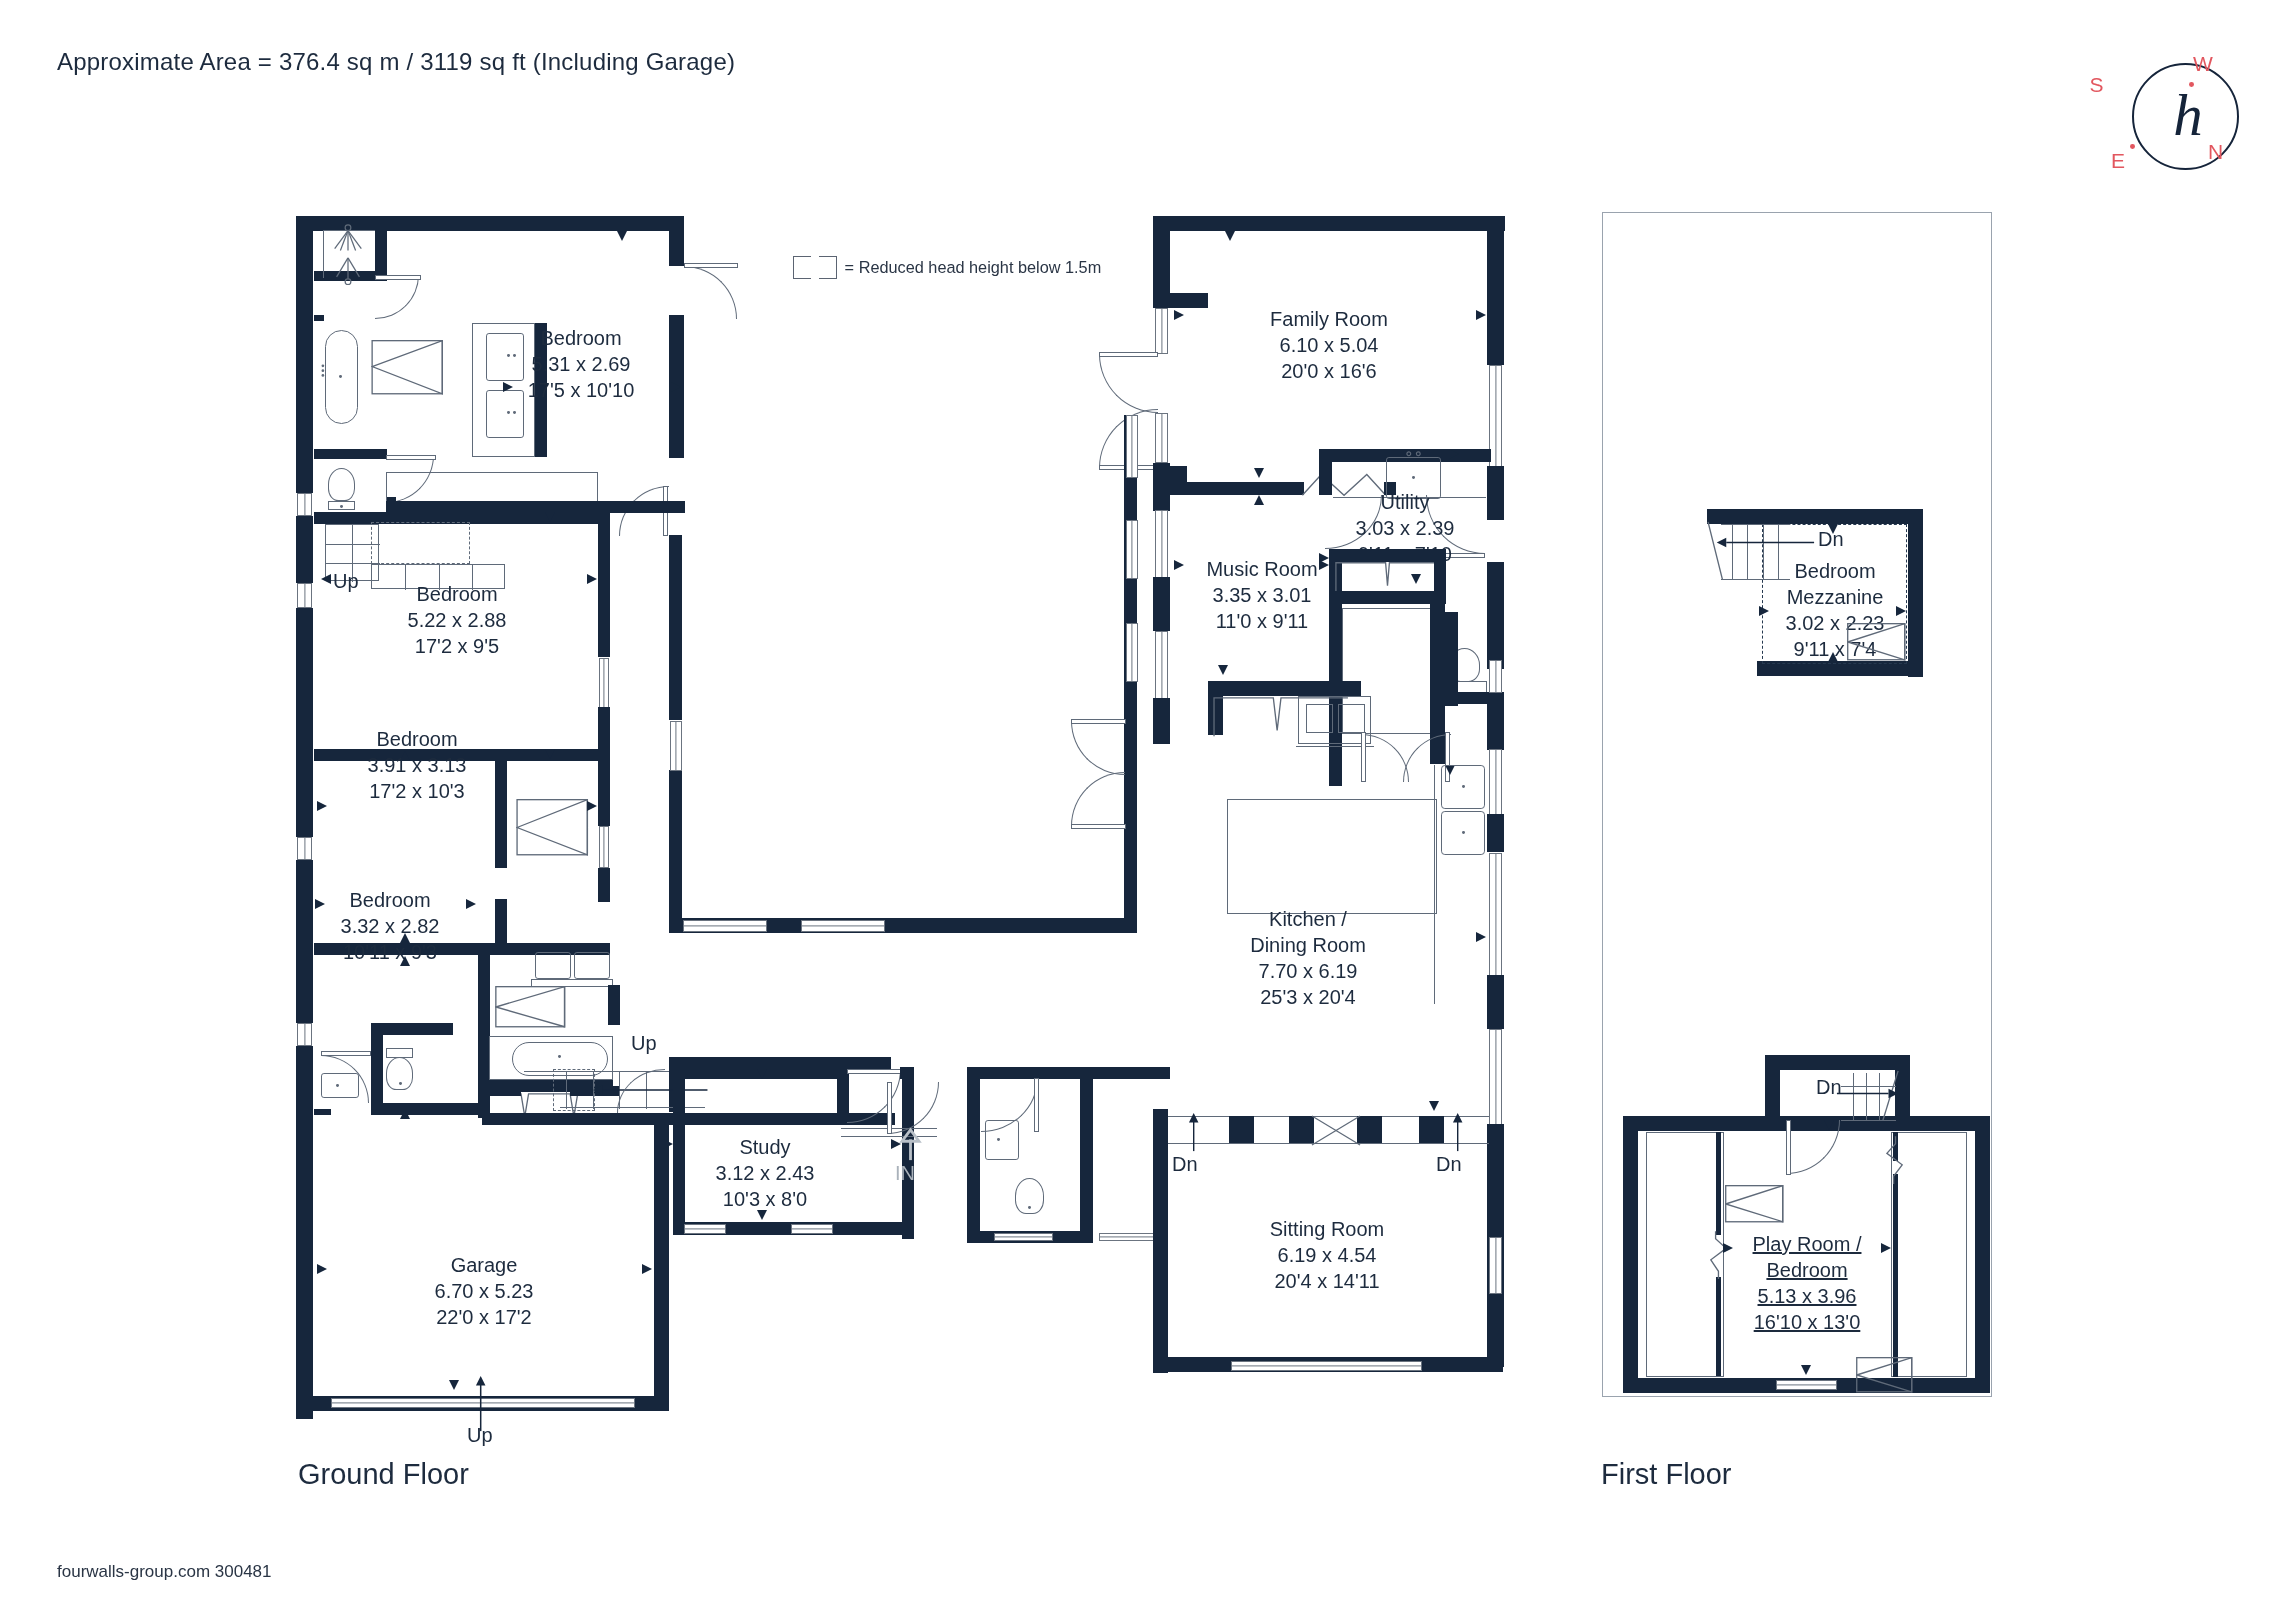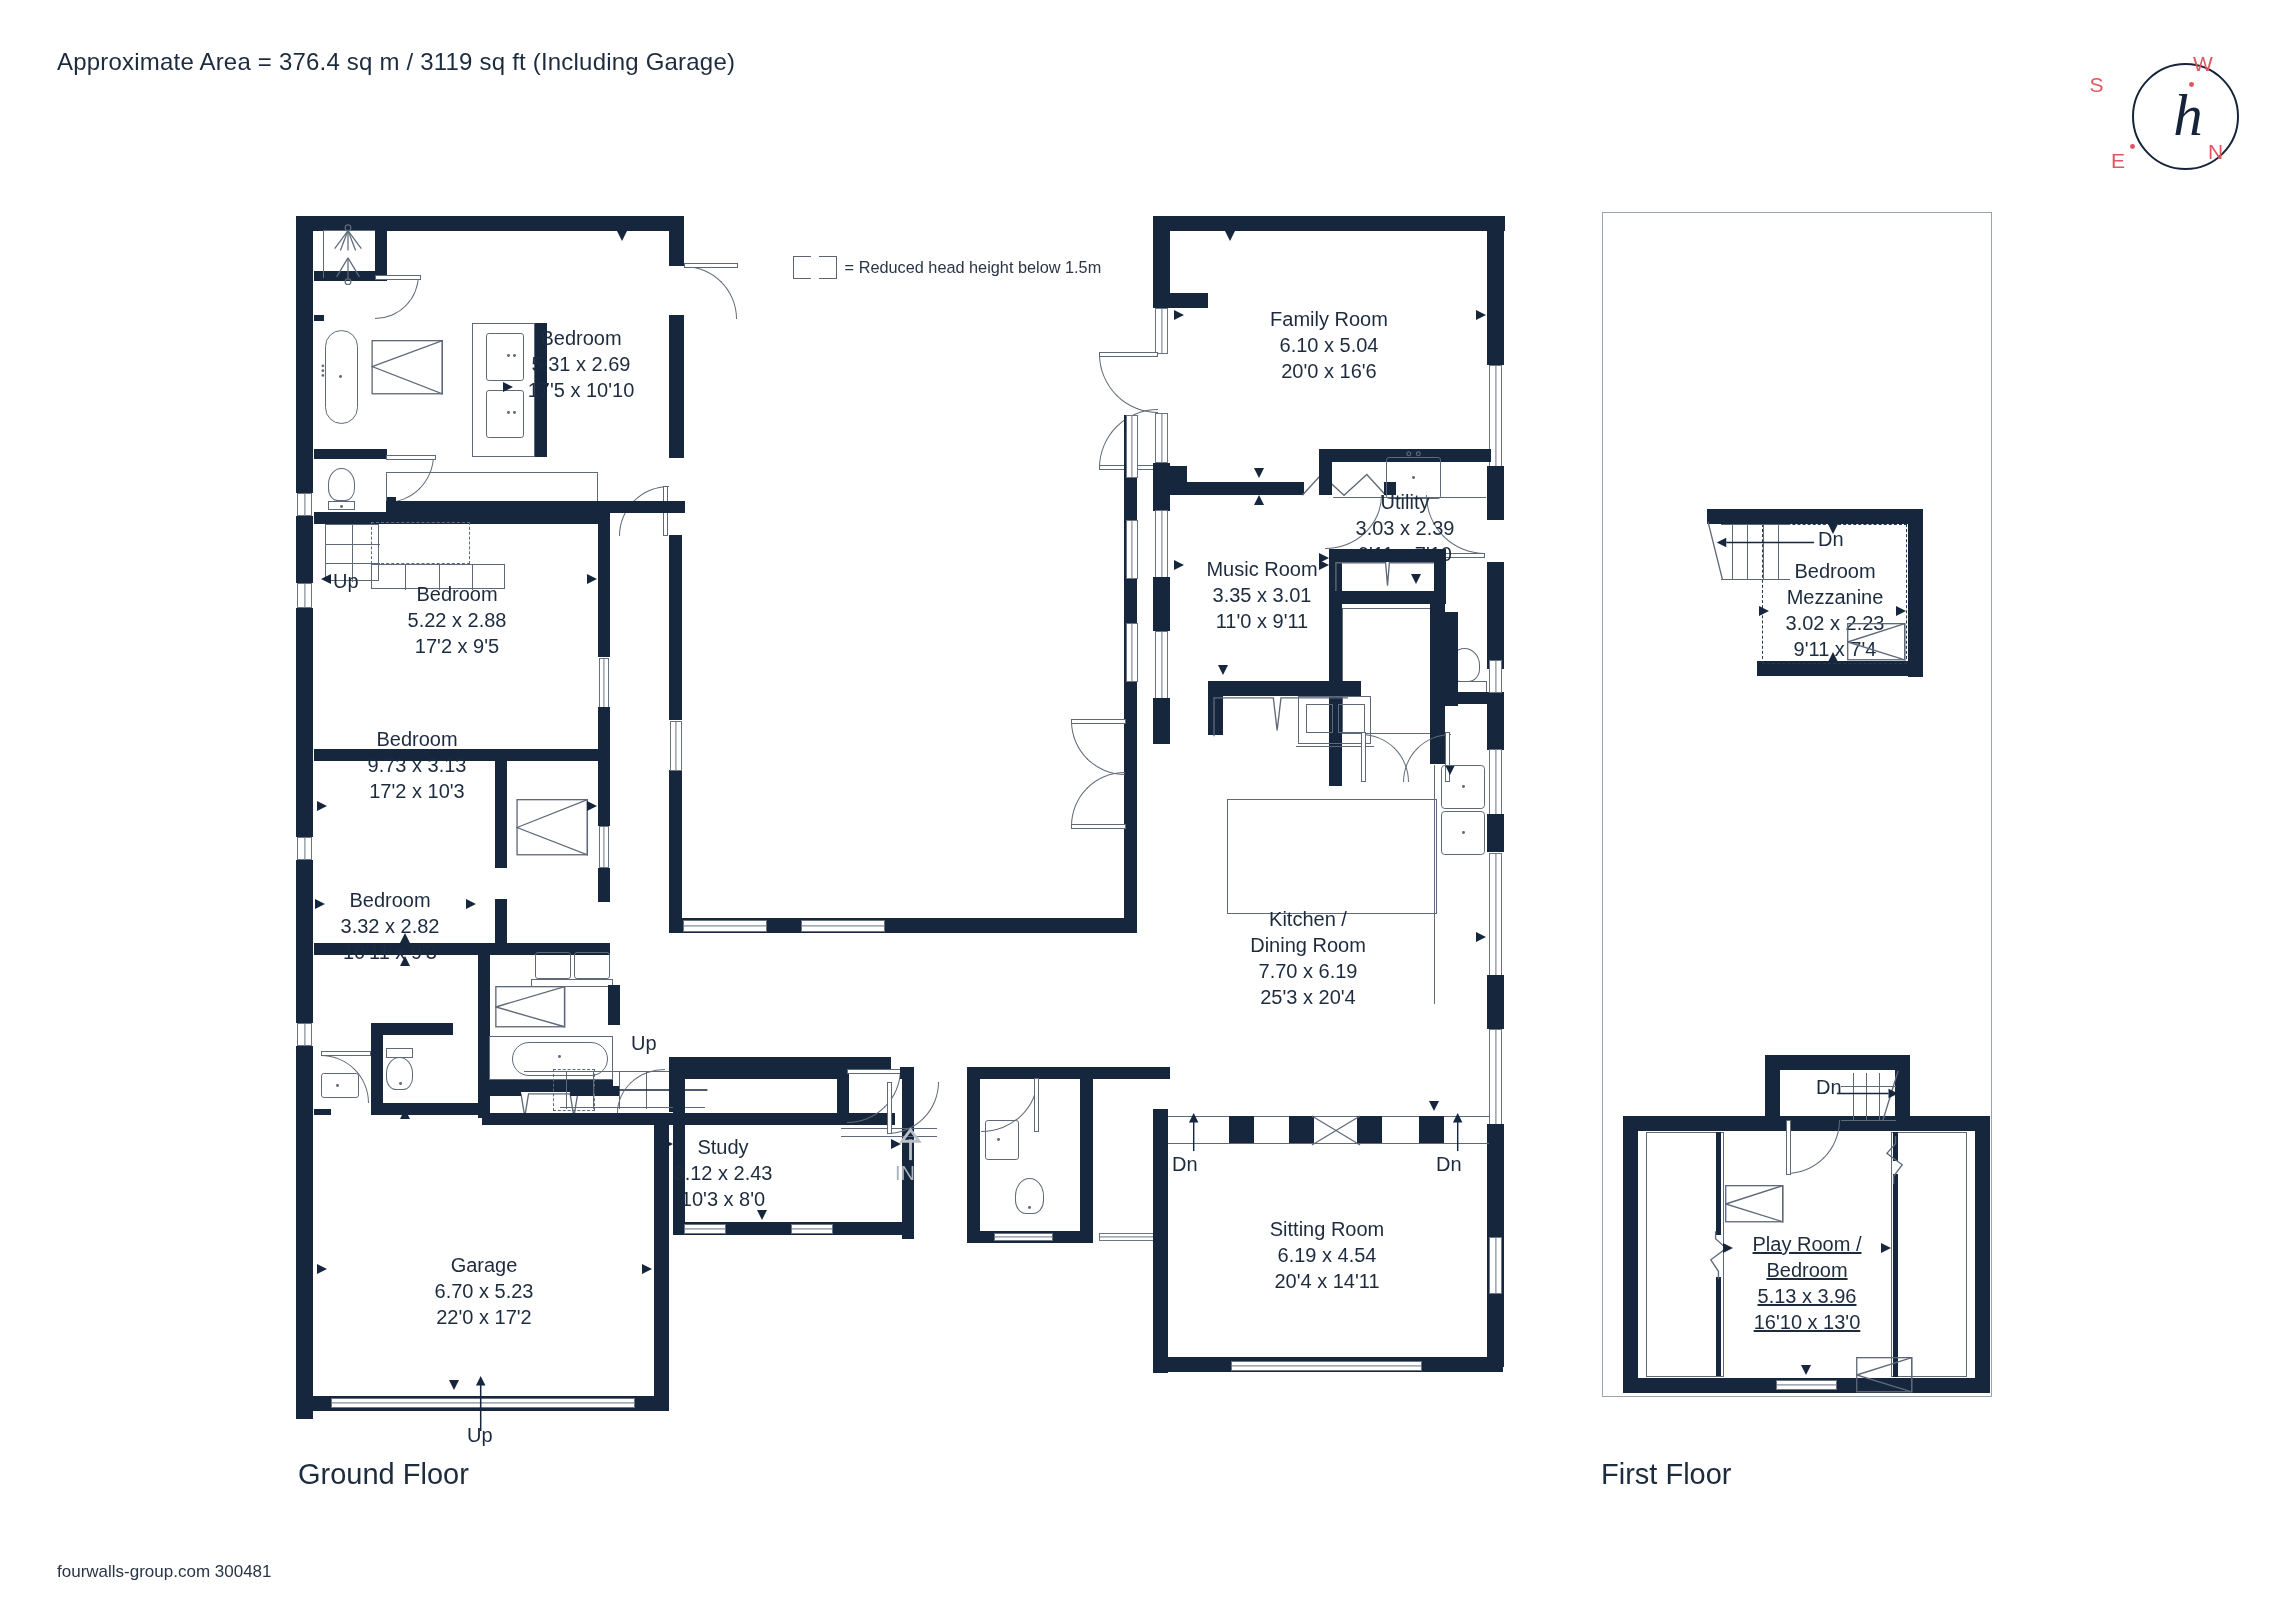--- a/index.html
+++ b/index.html
@@ -313,21 +313,21 @@
     <div class="wall" style="left:598px;top:868px;width:11.5px;height:34px;"></div>
     <div class="wall" style="left:314px;top:943px;width:296px;height:11.5px;"></div>
 
     <svg style="position:absolute;left:516px;top:799px;width:73px;height:57px" viewBox="0 0 76 60" width="73" height="57">
       <rect x="0.7" y="0.7" width="74" height="58" fill="none" stroke="#5f6a79" stroke-width="1.4"></rect>
       <path d="M0.7 30 L74.7 0.7 L74.7 58.7 Z" fill="none" stroke="#5f6a79" stroke-width="1.4"></path>
     </svg>
 
     <div class="room-label" style="left:417px;top:726px;">
       <span class="nm">Bedroom</span>
-      <span class="dm">9.73 x 3.13</span>
+      <span class="dm">3.91 x 3.13</span>
       <span class="dm">17'2 x 10'3</span>
     </div>
     <div class="tick up" style="left:400px;top:751px;"></div>
     <div class="tick up" style="left:400px;top:933px;"></div>
     <div class="tick right" style="left:317px;top:801px;"></div>
     <div class="tick right" style="left:587px;top:801px;"></div>
 
     <div class="wall" style="left:478px;top:954px;width:11.5px;height:164px;"></div>
 
     <div class="basin" style="left:535px;top:952px;width:36px;height:27px;"></div>
@@ -416,21 +416,21 @@
     <div class="wall" style="left:673px;top:1067px;width:11.5px;height:166px;"></div>
     <div class="wall" style="left:837px;top:1067px;width:11.5px;height:46px;"></div>
     <div class="swing br" style="left:847px;top:1069px;width:54px;height:54px;"></div>
     <div class="doorleaf" style="left:847px;top:1069px;width:55px;height:4.8px;"></div>
     <div class="wall" style="left:900px;top:1067px;width:13.4px;height:11.5px;"></div>
     <div class="wall" style="left:902px;top:1067px;width:11.5px;height:172px;"></div>
     <div class="wall" style="left:673px;top:1222px;width:241px;height:13.4px;"></div>
     <div class="window h" style="left:684px;top:1224px;width:42px;height:9.6px;"></div>
     <div class="window h" style="left:791px;top:1224px;width:42px;height:9.6px;"></div>
 
-    <div class="room-label" style="left:723px;top:1134px;">
+    <div class="room-label" style="left:765px;top:1134px;">
       <span class="nm">Study</span>
       <span class="dm">3.12 x 2.43</span>
       <span class="dm">10'3 x 8'0</span>
     </div>
     <div class="tick right" style="left:663px;top:1139px;"></div>
     <div class="tick right" style="left:891px;top:1139px;"></div>
     <div class="tick down" style="left:757px;top:1069px;"></div>
     <div class="tick down" style="left:757px;top:1210px;"></div>
 
     <div class="hline" style="left:841px;top:1128px;width:96px;"></div>

